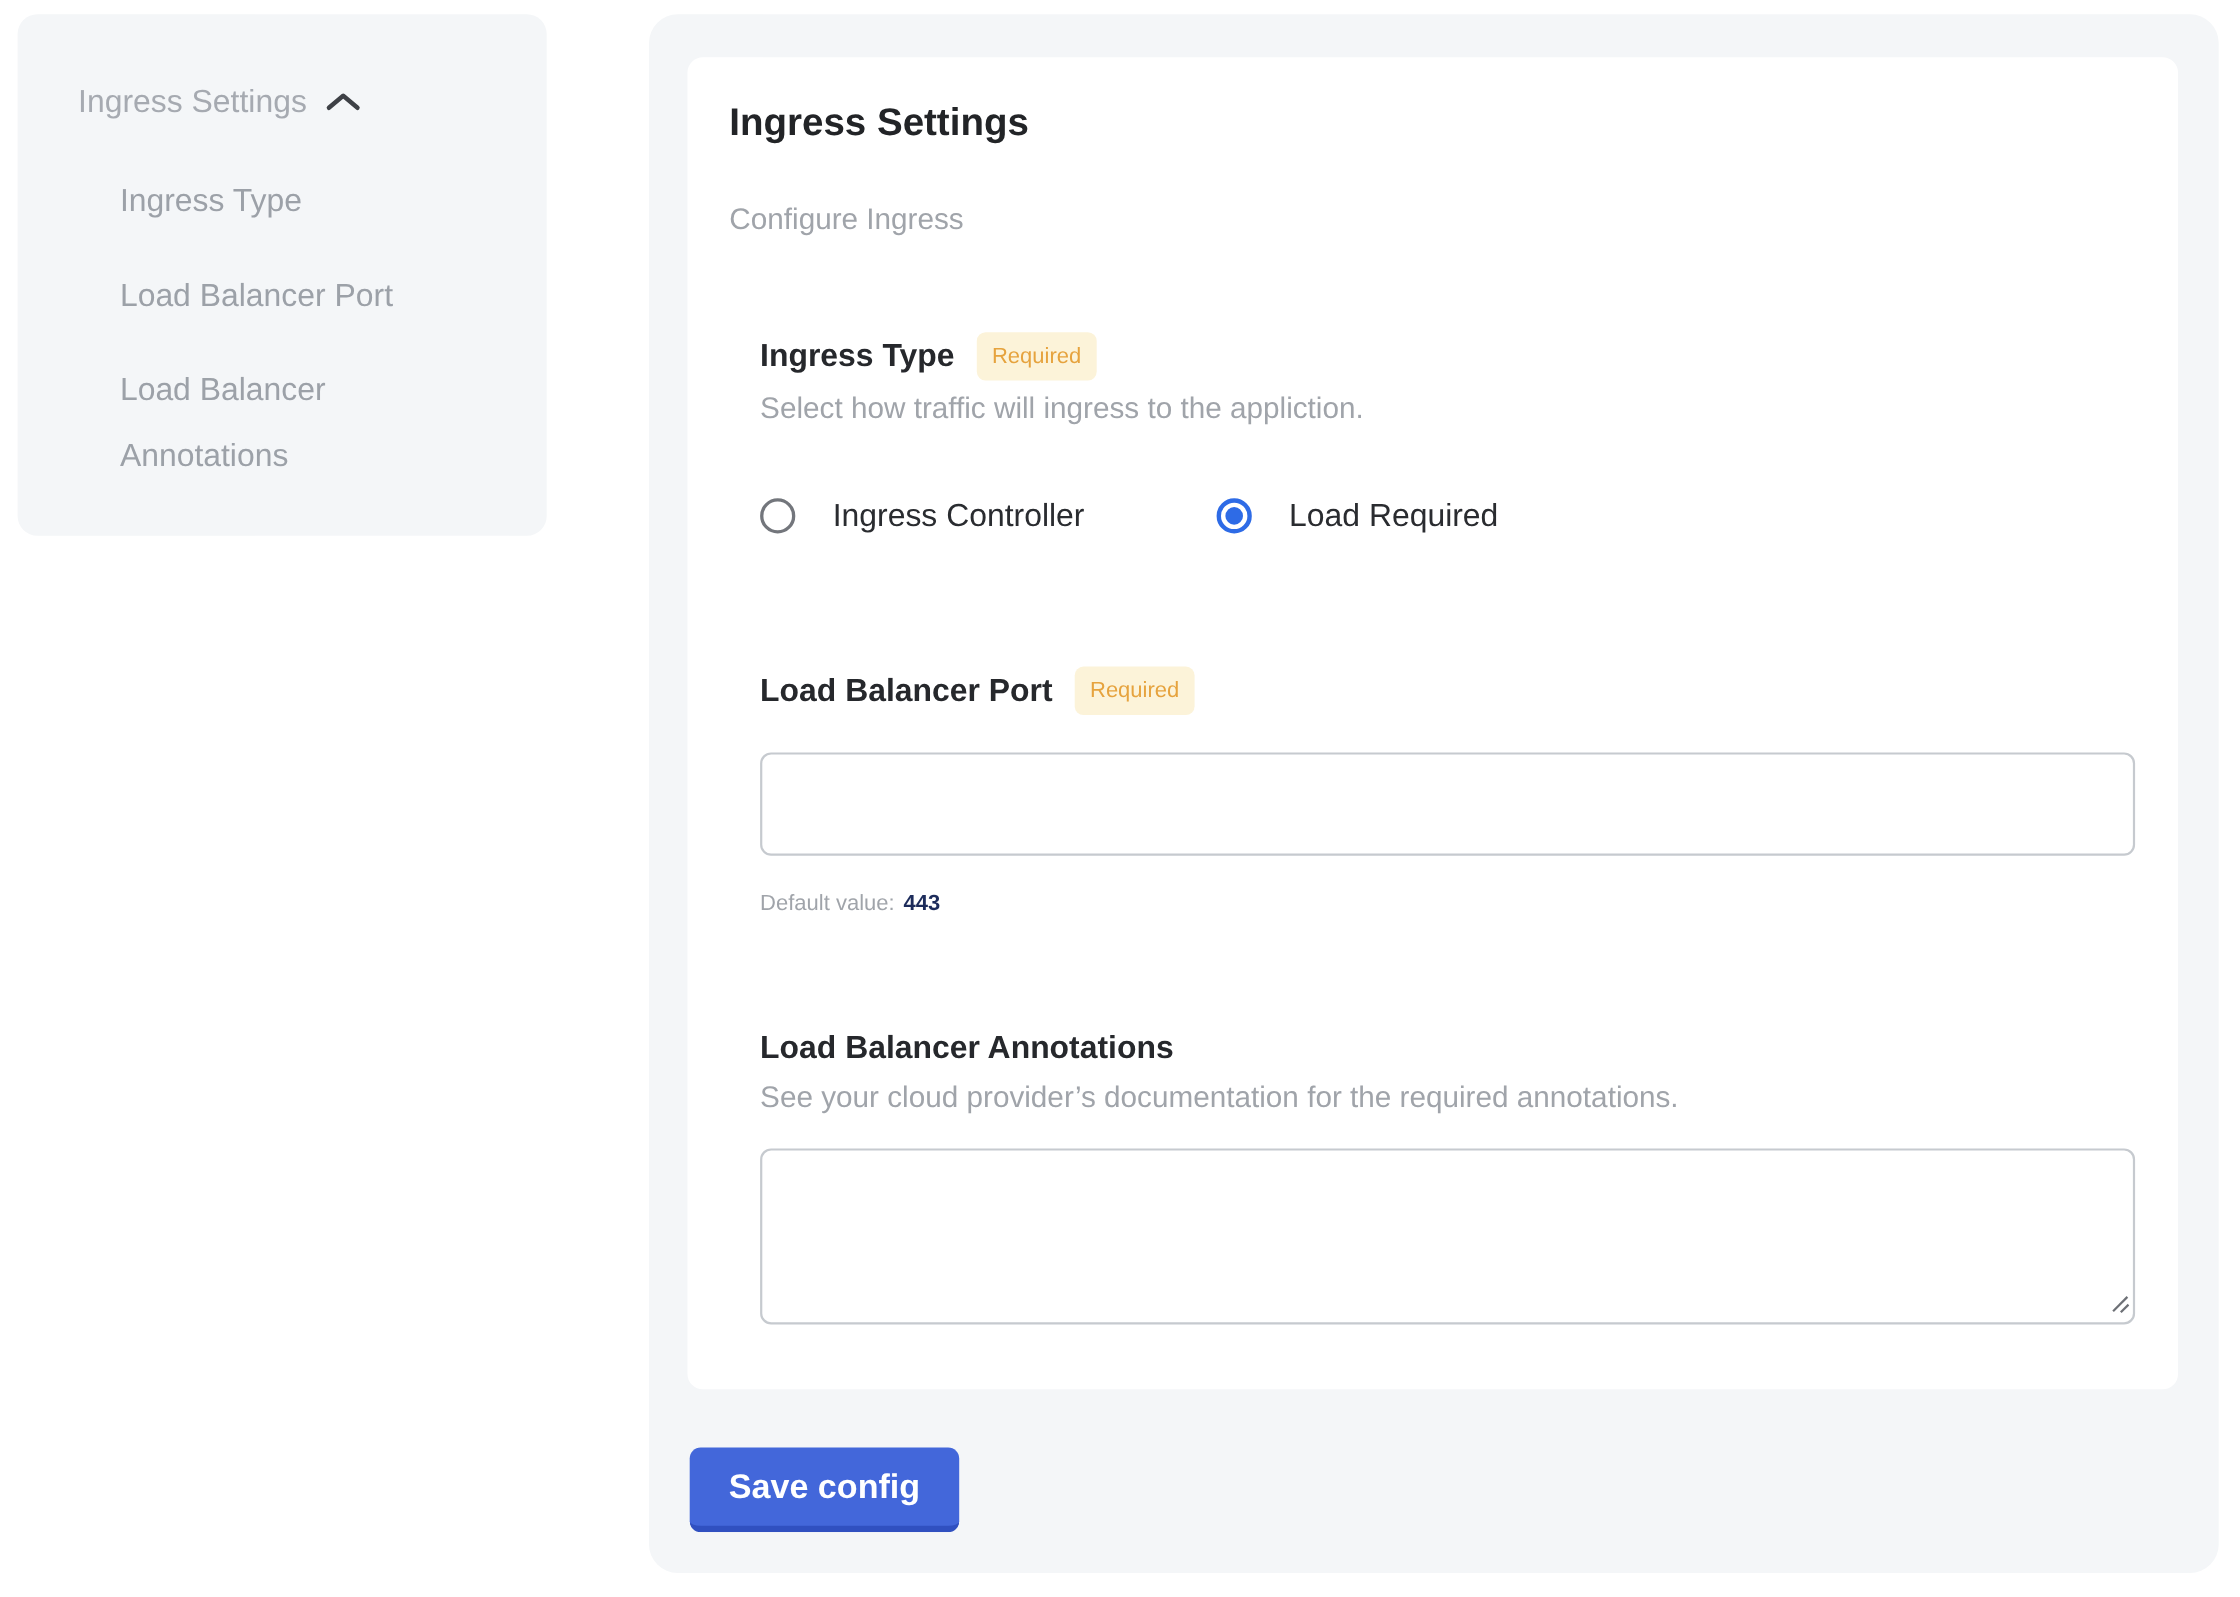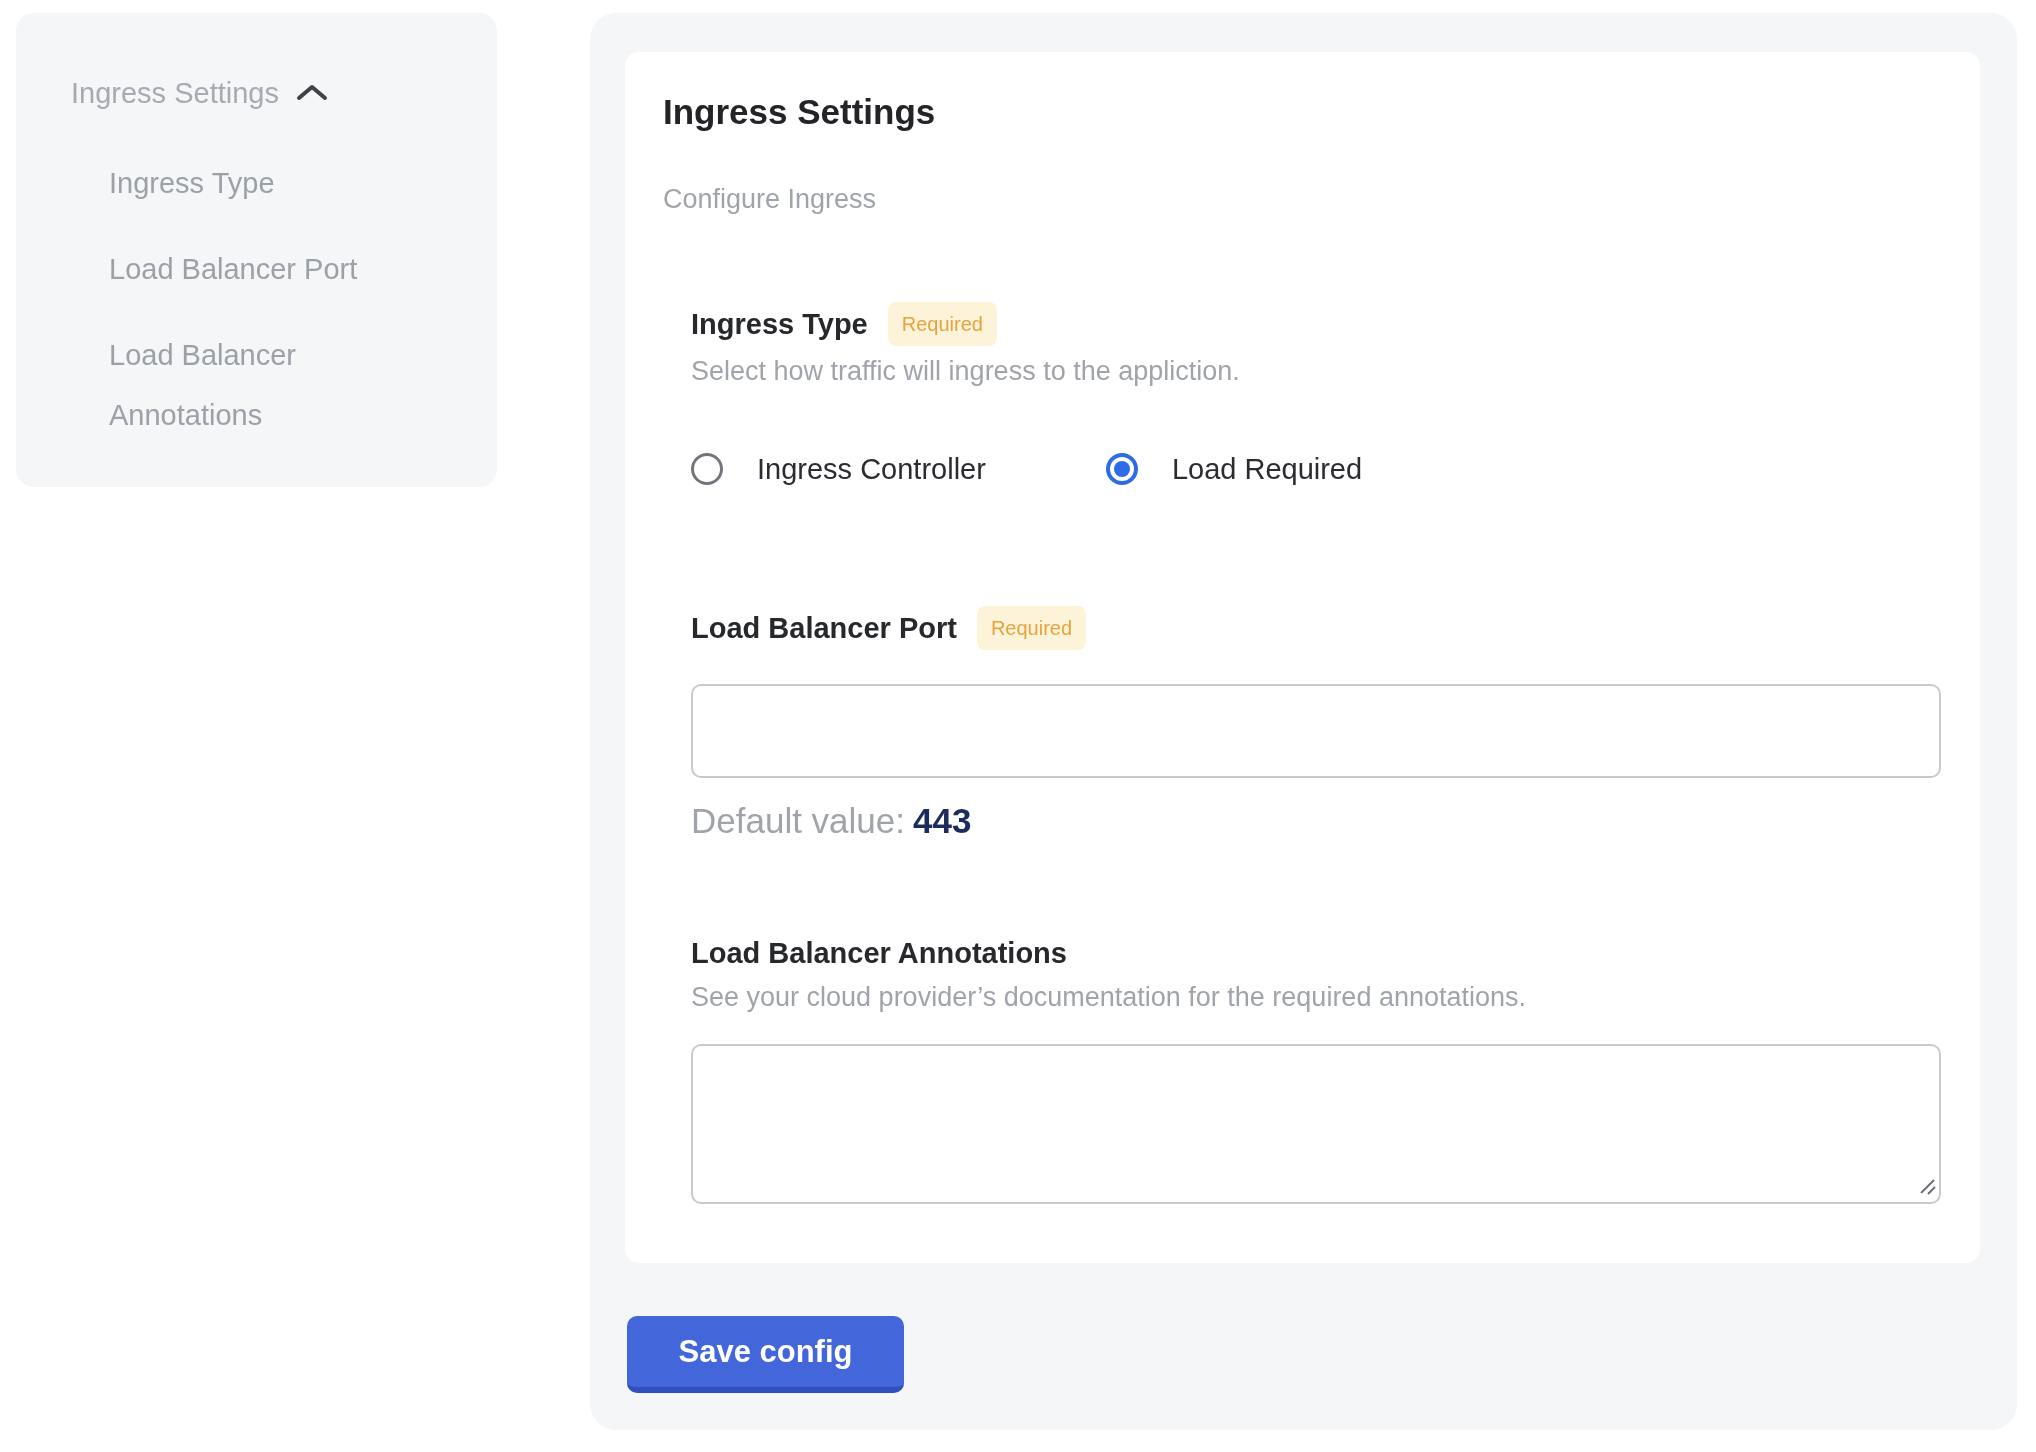--- a/index.html
+++ b/index.html
@@ -96,37 +96,37 @@
   .radio-label{
     font-size:29px;line-height:38px;font-weight:500;color:var(--label-dark);
   }
   .text-input{
     display:block;margin-top:34px;width:1250px;height:94px;
     border:2px solid var(--input-border);border-radius:10px;
     background:#fff;font-size:29px;padding:0 20px;outline:none;
     font-family:inherit;
   }
   .default-line{
-    margin-top:26px;font-size:35px;line-height:34px;color:var(--desc-gray);
+    margin-top:26px;font-size:20px;line-height:34px;color:var(--desc-gray);
   }
   .default-line .default-value{
     color:var(--value-navy);font-weight:700;margin-left:8px;
   }
   .textarea-wrap{position:relative;margin-top:30px;width:1250px;height:160px;}
   .annotations-textarea{
     width:1250px;height:160px;resize:none;
     border:2px solid var(--input-border);border-radius:10px;
     background:#fff;font-size:29px;padding:14px 20px;outline:none;
     font-family:inherit;display:block;
   }
   .resize-handle{
     position:absolute;right:5px;bottom:5px;pointer-events:none;
   }
   .save-button{
-    position:absolute;left:627px;top:1316px;width:277px;height:77px;
+    position:absolute;left:627px;top:1316px;width:245px;height:77px;
     background:var(--button-blue);border:none;border-bottom:6px solid var(--button-edge);
     border-radius:10px;color:#fff;font-size:31px;font-weight:700;
     font-family:inherit;cursor:pointer;
   }
 </style>
 </head>
 <body>
 
 <nav class="sidebar">
   <div class="sidebar-header">

